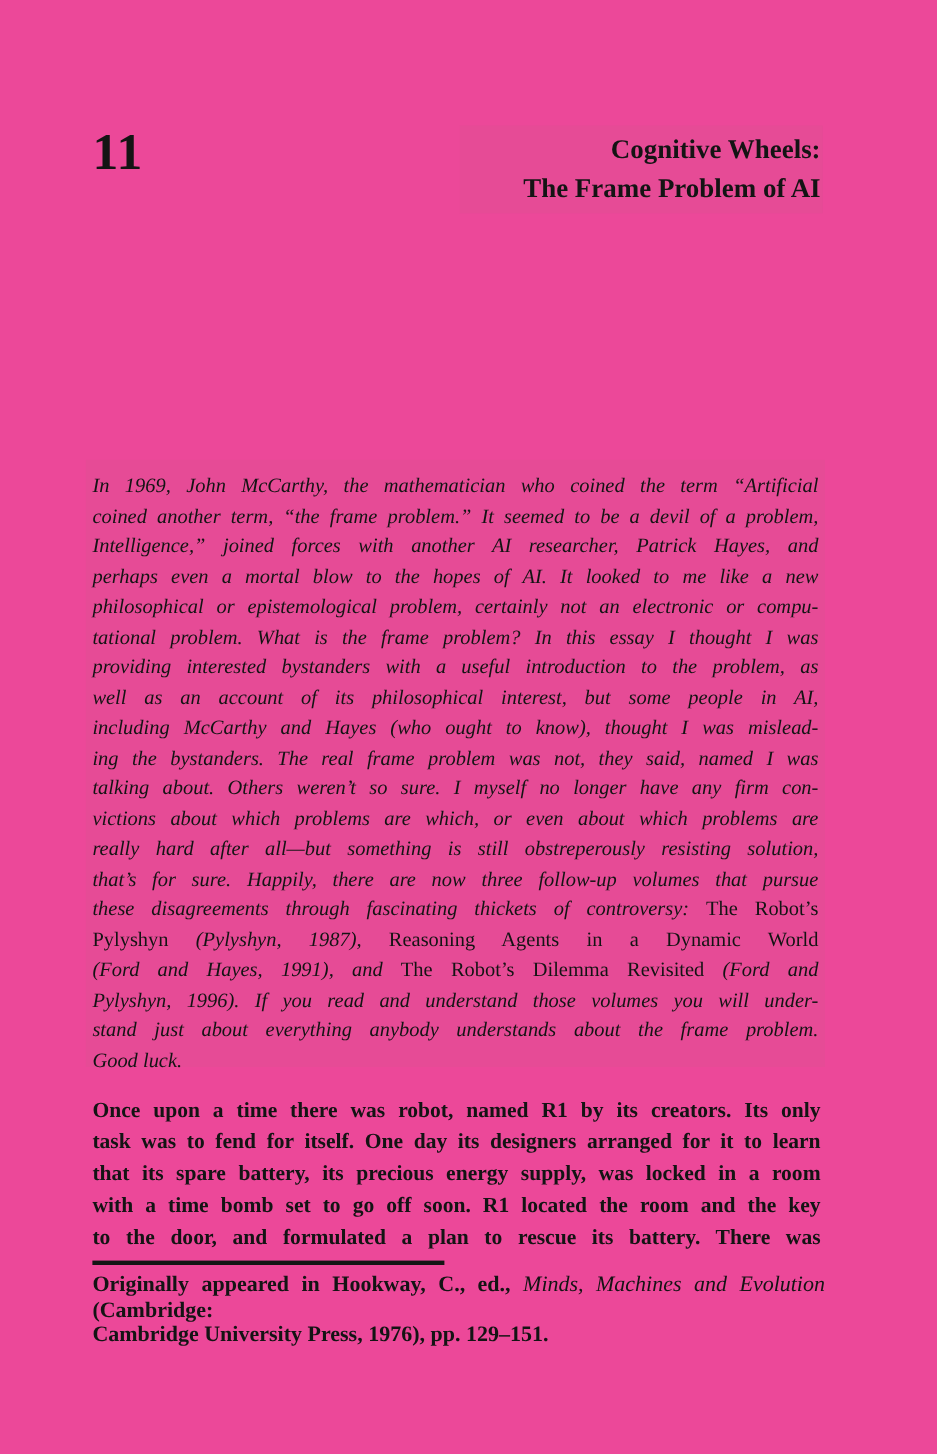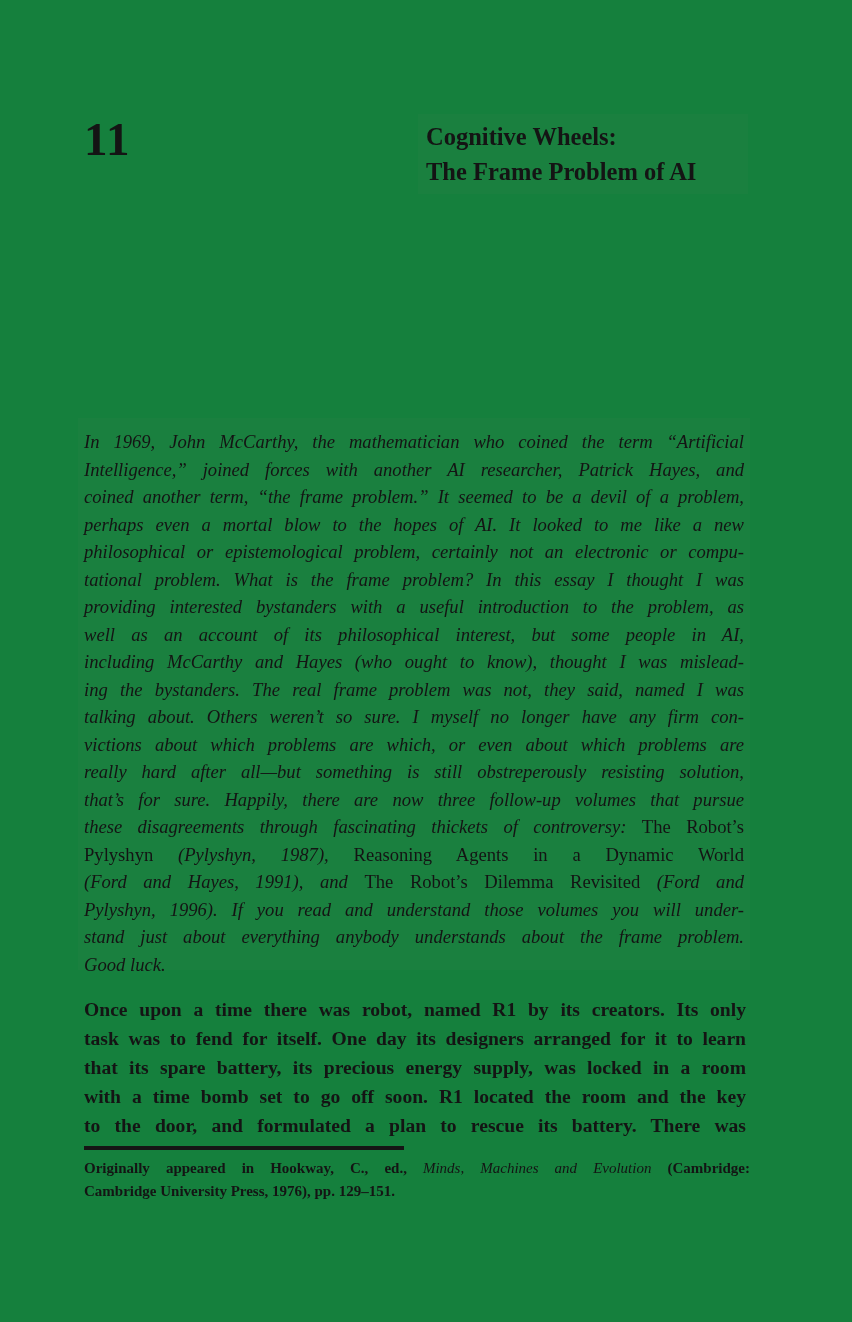--- a/index.html
+++ b/index.html
@@ -5,21 +5,21 @@
   html, body {
     margin: 0;
     padding: 0;
     background: #e8e8e8;
   }
   #page {
     position: relative;
     width: 852px;
     height: 1322px;
     margin: 0 auto;
-    background: #15803d;
+    background: #ec4899;
     overflow: hidden;
     font-family: "Liberation Serif", "DejaVu Serif", serif;
     color: #141414;
   }
   
   .shade {
     position: absolute;
     background: rgba(125, 122, 110, 0.055);
     pointer-events: none;
   }
@@ -36,20 +36,21 @@
     letter-spacing: 1px;
   }
   #page-title {
     position: absolute;
     left: 426px;
     top: 119px;
     width: 320px;
     font-size: 24.5px;
     font-weight: bold;
     line-height: 35px;
+    text-align: right;
   }
   #epigraph {
     position: absolute;
     left: 84px;
     top: 428px;
     width: 660px;
     font-size: 18.6px;
     line-height: 27.5px;
   }
   #body-paragraph {
@@ -66,21 +67,21 @@
     top: 1146px;
     width: 320px;
     height: 4px;
     background: #151515;
   }
   #footnote {
     position: absolute;
     left: 84px;
     top: 1157px;
     width: 666px;
-    font-size: 15px;
+    font-size: 20px;
     line-height: 22.5px;
   }
   .tline {
     text-align: justify;
     text-align-last: justify;
   }
   .tline.last {
     text-align-last: left;
   }
   .s-i { font-style: italic; margin-top: 23px; }
@@ -97,22 +98,22 @@
 
   <div id="chapter-number">11</div>
 
   <div id="page-title">
     <div>Cognitive Wheels:</div>
     <div>The Frame Problem of AI</div>
   </div>
 
   <div id="epigraph">
       <div class="tline"><span class="s-i">In 1969, John McCarthy, the mathematician who coined the term “Artificial</span></div>
+      <div class="tline"><span class="s-i">coined another term, “the frame problem.” It seemed to be a devil of a problem,</span></div>
       <div class="tline"><span class="s-i">Intelligence,” joined forces with another AI researcher, Patrick Hayes, and</span></div>
-      <div class="tline"><span class="s-i">coined another term, “the frame problem.” It seemed to be a devil of a problem,</span></div>
       <div class="tline"><span class="s-i">perhaps even a mortal blow to the hopes of AI. It looked to me like a new</span></div>
       <div class="tline"><span class="s-i">philosophical or epistemological problem, certainly not an electronic or compu-</span></div>
       <div class="tline"><span class="s-i">tational problem. What is the frame problem? In this essay I thought I was</span></div>
       <div class="tline"><span class="s-i">providing interested bystanders with a useful introduction to the problem, as</span></div>
       <div class="tline"><span class="s-i">well as an account of its philosophical interest, but some people in AI,</span></div>
       <div class="tline"><span class="s-i">including McCarthy and Hayes (who ought to know), thought I was mislead-</span></div>
       <div class="tline"><span class="s-i">ing the bystanders. The real frame problem was not, they said, named I was</span></div>
       <div class="tline"><span class="s-i">talking about. Others weren’t so sure. I myself no longer have any firm con-</span></div>
       <div class="tline"><span class="s-i">victions about which problems are which, or even about which problems are</span></div>
       <div class="tline"><span class="s-i">really hard after all—but something is still obstreperously resisting solution,</span></div>

